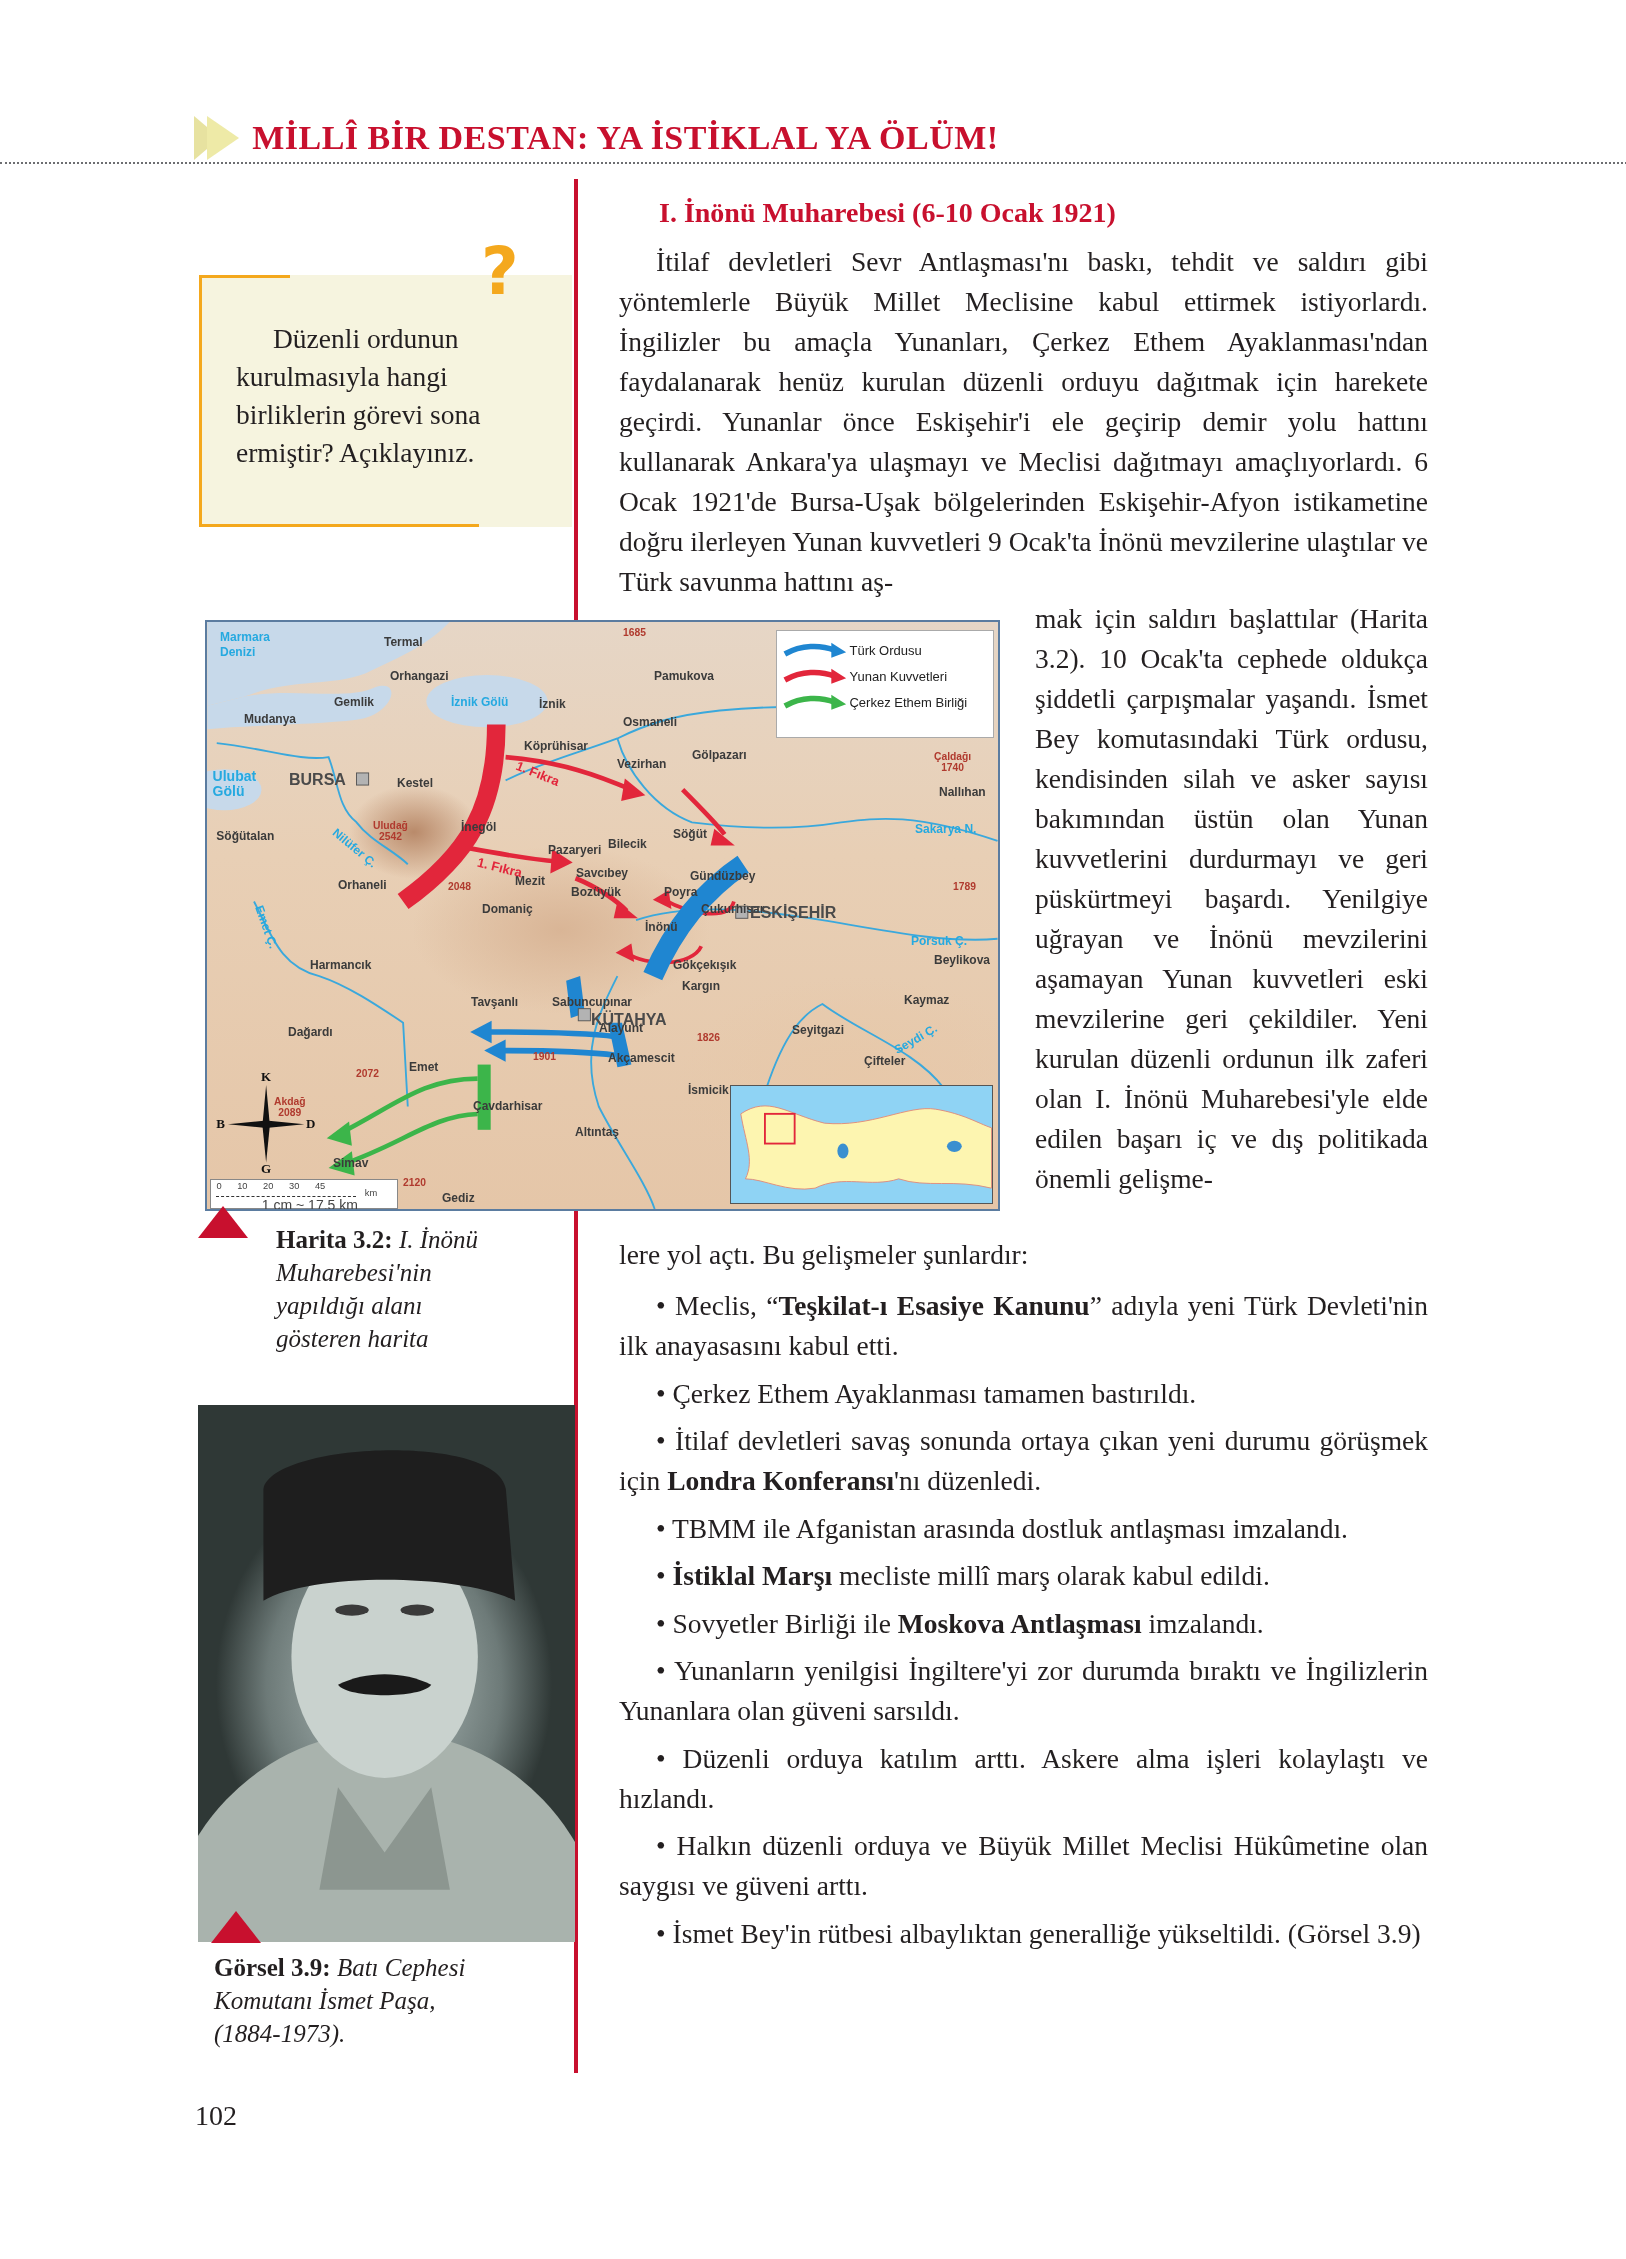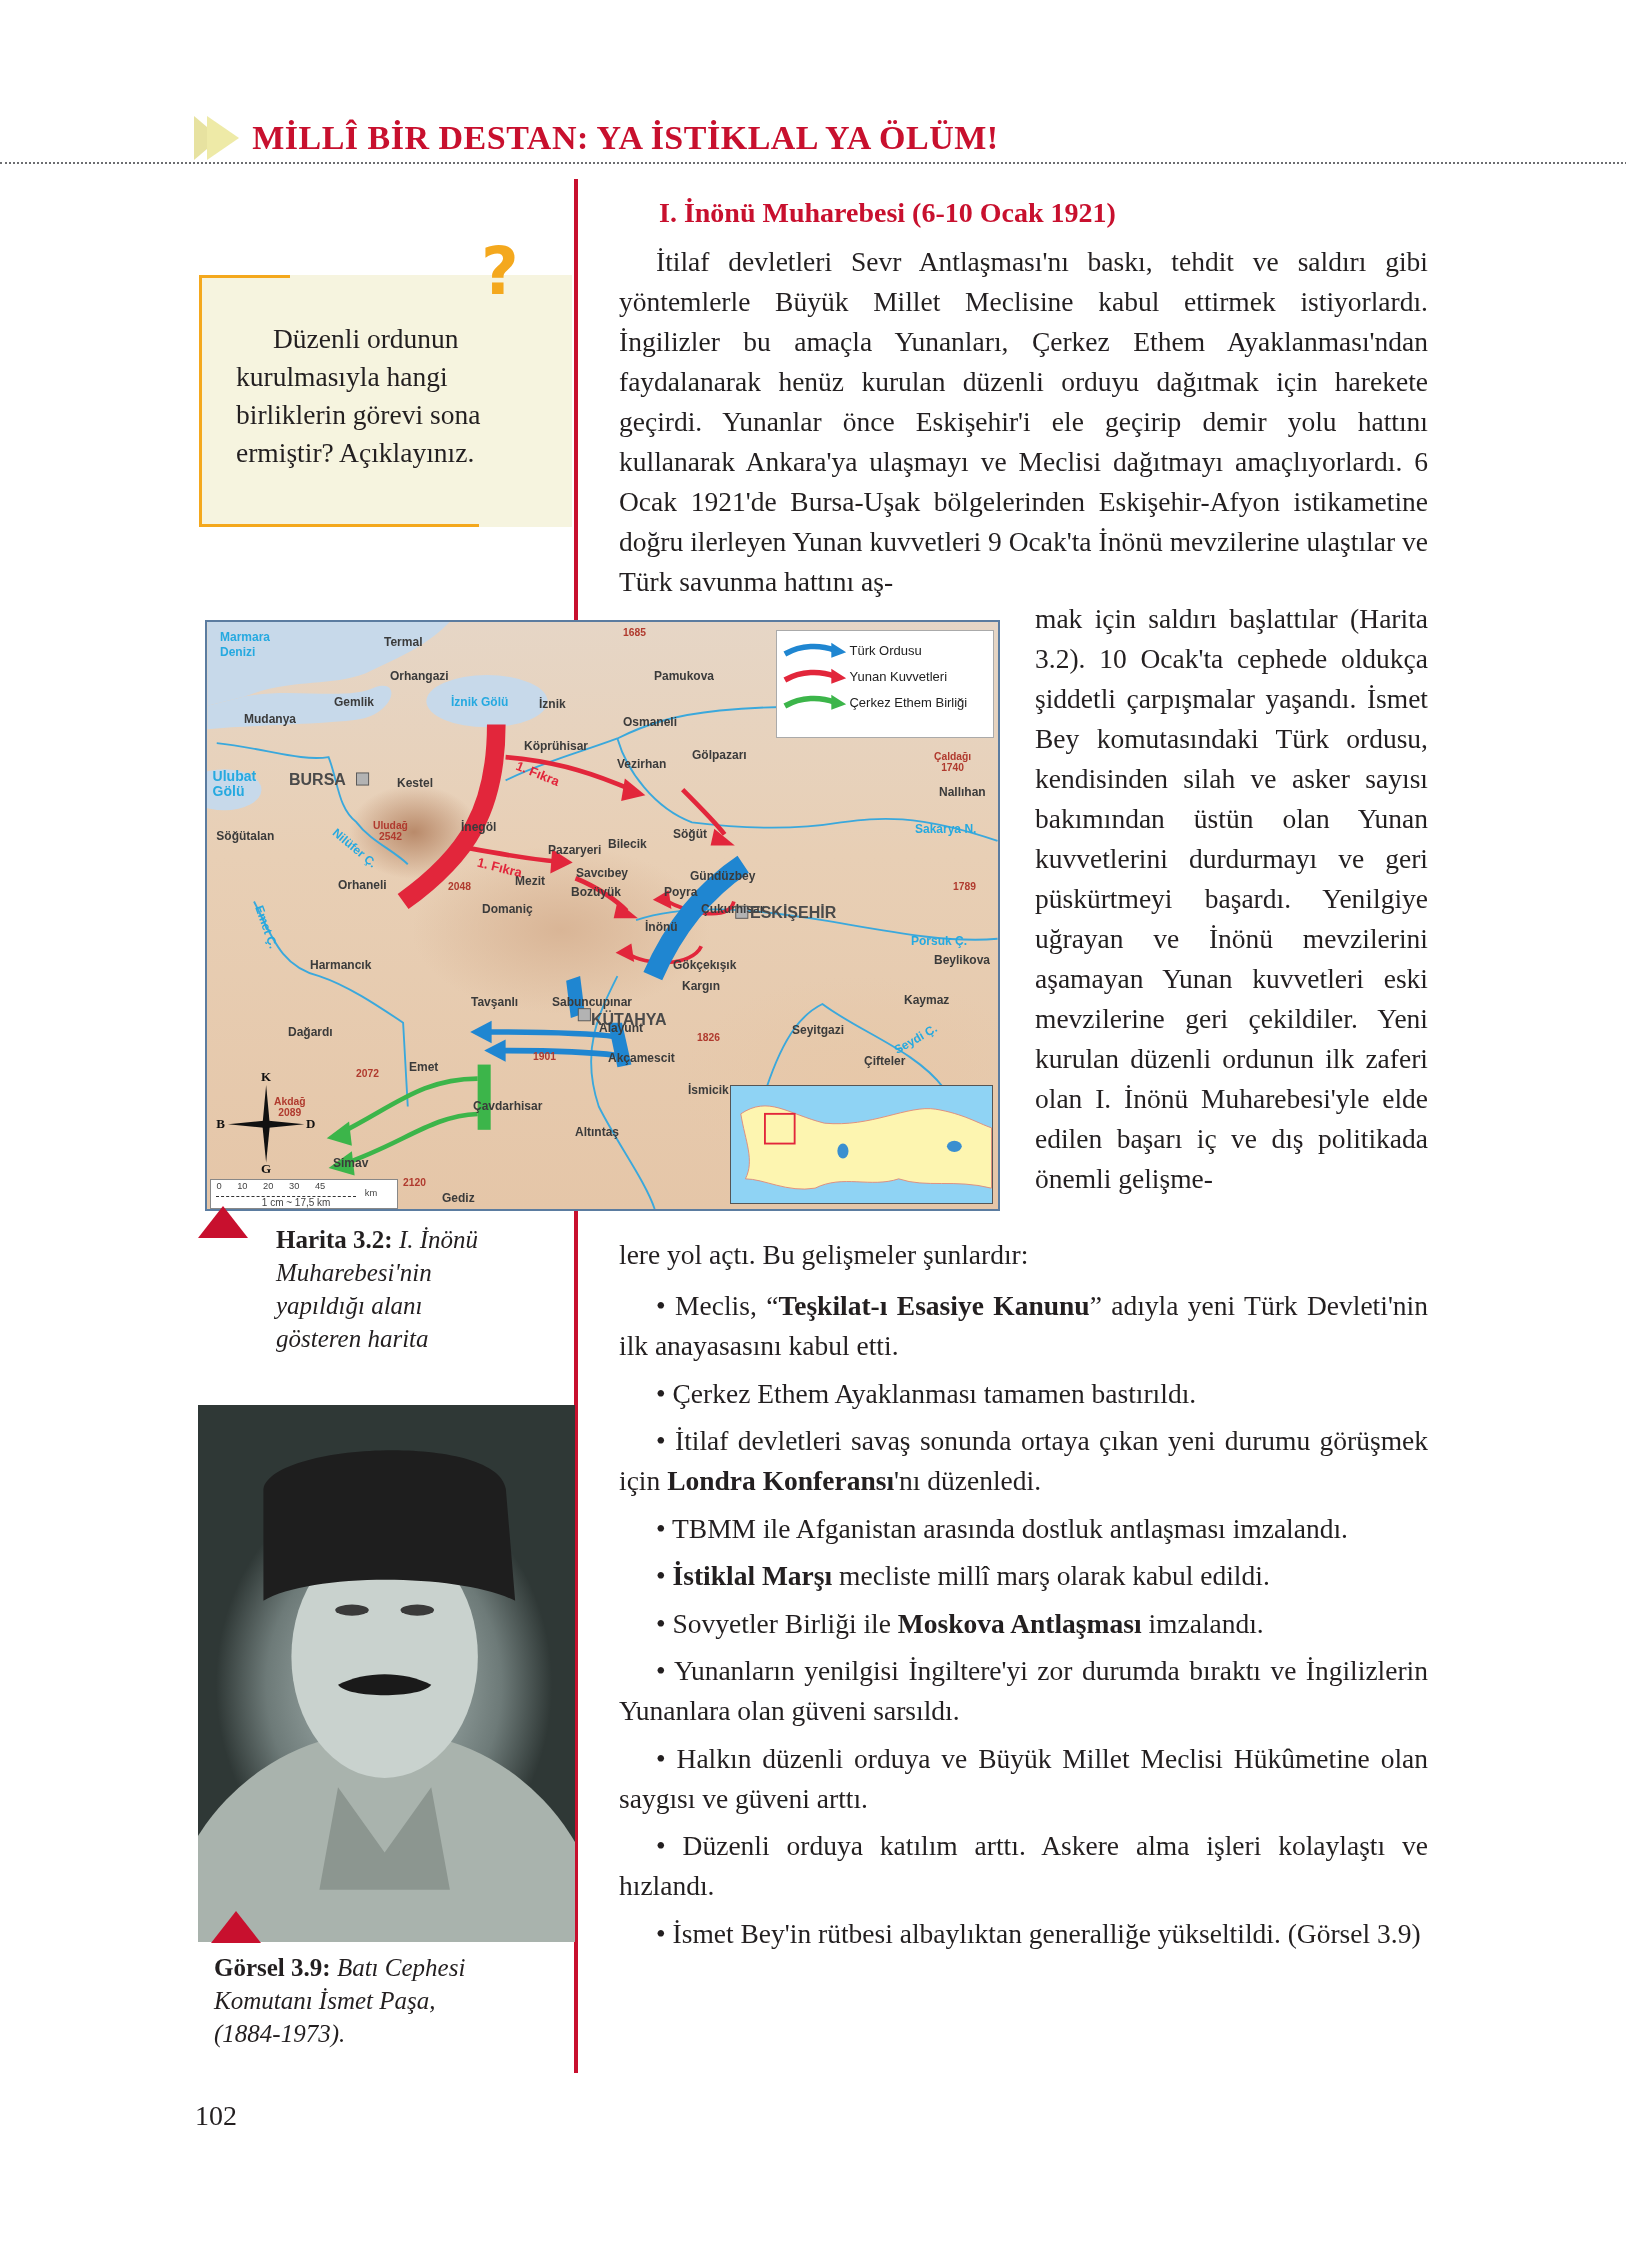--- a/index.html
+++ b/index.html
@@ -48,21 +48,21 @@
   .lbl.red { color: #e2263b; font-size: 13px; }
   .legend { position: absolute; left: 569px; top: 7.5px; width: 216px; height: 106px; background: #ffffff; border: 0.9px solid #aaa; text-align: right; }
   .legend .row { position: absolute; left: 5.6px; height: 24px; display: flex; align-items: center; }
   .legend .row svg { position: relative; }
   .legend .row span { font-family: "Liberation Sans", sans-serif; font-size: 13px; color: #222; margin-left: 1.9px; }
   .inset { position: absolute; left: 523px; top: 463px; width: 261px; height: 117px; border: 1.9px solid #555; background: #8fd3f4; overflow: hidden; }
   .scalebar { position: absolute; left: 2.8px; top: 557px; width: 186px; height: 28px; background: #fff; border: 0.9px solid #888; }
   .scalebar .nums { position: absolute; left: 5.6px; top: 0.9px; font-family: Liberation Sans, sans-serif; font-size: 9.3px; color: #444; word-spacing: 13px; }
   .scalebar .bar { position: absolute; left: 5.6px; top: 13px; width: 140px; height: 2.8px; border-bottom: 1.9px dashed #333; }
   .scalebar .km { position: absolute; left: 154px; top: 7.5px; font-family: "Liberation Sans", sans-serif; font-size: 9.3px; color: #444; }
-  .scalebar .ratio { position: absolute; left: 51px; top: 17px; font-family: "Liberation Sans", sans-serif; font-size: 10px; color: #444; }
+  .scalebar .ratio { position: absolute; left: 51px; top: 17px; font-family: "Liberation Sans", sans-serif; font-size: 14px; color: #444; }
 
   
   .red-tri { position: absolute; width: 0; height: 0; border-left: 25px solid transparent; border-right: 25px solid transparent; border-bottom: 32px solid #c8102e; }
   .caption { position: absolute; font-size: 25px; line-height: 33px; color: #231f20; }
   .caption b { font-weight: bold; }
   .caption i { font-style: italic; }
 
   
   .portrait { position: absolute; left: 198px; top: 1405px; width: 377px; height: 537px;
       background: radial-gradient(ellipse 168px 205px at 186px 280px, #b9c6c4 0%, #6d7a78 70%, #2f3836 100%); overflow: hidden; }
@@ -115,22 +115,22 @@
 
 <div class="col" style="top:1235px;">
   <p style="margin:0 0 11.2px 0;">lere yol açtı. Bu gelişmeler şunlardır:</p>
   <p class="bullet"><span>•</span> <span>Meclis, “</span><b>Teşkilat-ı Esasiye Kanunu</b><span>” adıyla yeni Türk Devleti'nin ilk anayasasını kabul etti.</span></p>
   <p class="bullet"><span>•</span> <span>Çerkez Ethem Ayaklanması tamamen bastırıldı.</span></p>
   <p class="bullet"><span>•</span> <span>İtilaf devletleri savaş sonunda ortaya çıkan yeni durumu görüşmek için </span><b>Londra Konferansı</b><span>'nı düzenledi.</span></p>
   <p class="bullet"><span>•</span> <span>TBMM ile Afganistan arasında dostluk antlaşması imzalandı.</span></p>
   <p class="bullet"><span>•</span> <b>İstiklal Marşı</b><span> mecliste millî marş olarak kabul edildi.</span></p>
   <p class="bullet"><span>•</span> <span>Sovyetler Birliği ile </span><b>Moskova Antlaşması</b><span> imzalandı.</span></p>
   <p class="bullet"><span>•</span> <span>Yunanların yenilgisi İngiltere'yi zor durumda bıraktı ve İngilizlerin Yunanlara olan güveni sarsıldı.</span></p>
+  <p class="bullet"><span>•</span> <span>Düzenli orduya katılım arttı. Askere alma işleri kolaylaştı ve hızlandı.</span></p>
   <p class="bullet"><span>•</span> <span>Halkın düzenli orduya ve Büyük Millet Meclisi Hükûmetine olan saygısı ve güveni arttı.</span></p>
-  <p class="bullet"><span>•</span> <span>Düzenli orduya katılım arttı. Askere alma işleri kolaylaştı ve hızlandı.</span></p>
   <p class="bullet"><span>•</span> <span>İsmet Bey'in rütbesi albaylıktan generalliğe yükseltildi. (Görsel 3.9)</span></p>
 </div>
 
 <div class="map">
   <svg width="791" height="587" viewBox="0 0 848 630">
 
     <path d="M0 0 L260 0 C230 30 200 40 170 55 C130 70 90 60 40 80 L0 90 Z" fill="#c7d9ea"></path>
     <path d="M40 80 C90 70 150 85 180 70 C210 60 200 100 160 105 C120 110 60 110 0 115 L0 90 Z" fill="#c7d9ea"></path>
     <ellipse cx="300" cy="85" rx="65" ry="28" fill="#c7d9ea"></ellipse>
     <ellipse cx="18" cy="180" rx="40" ry="22" fill="#c7d9ea"></ellipse>

